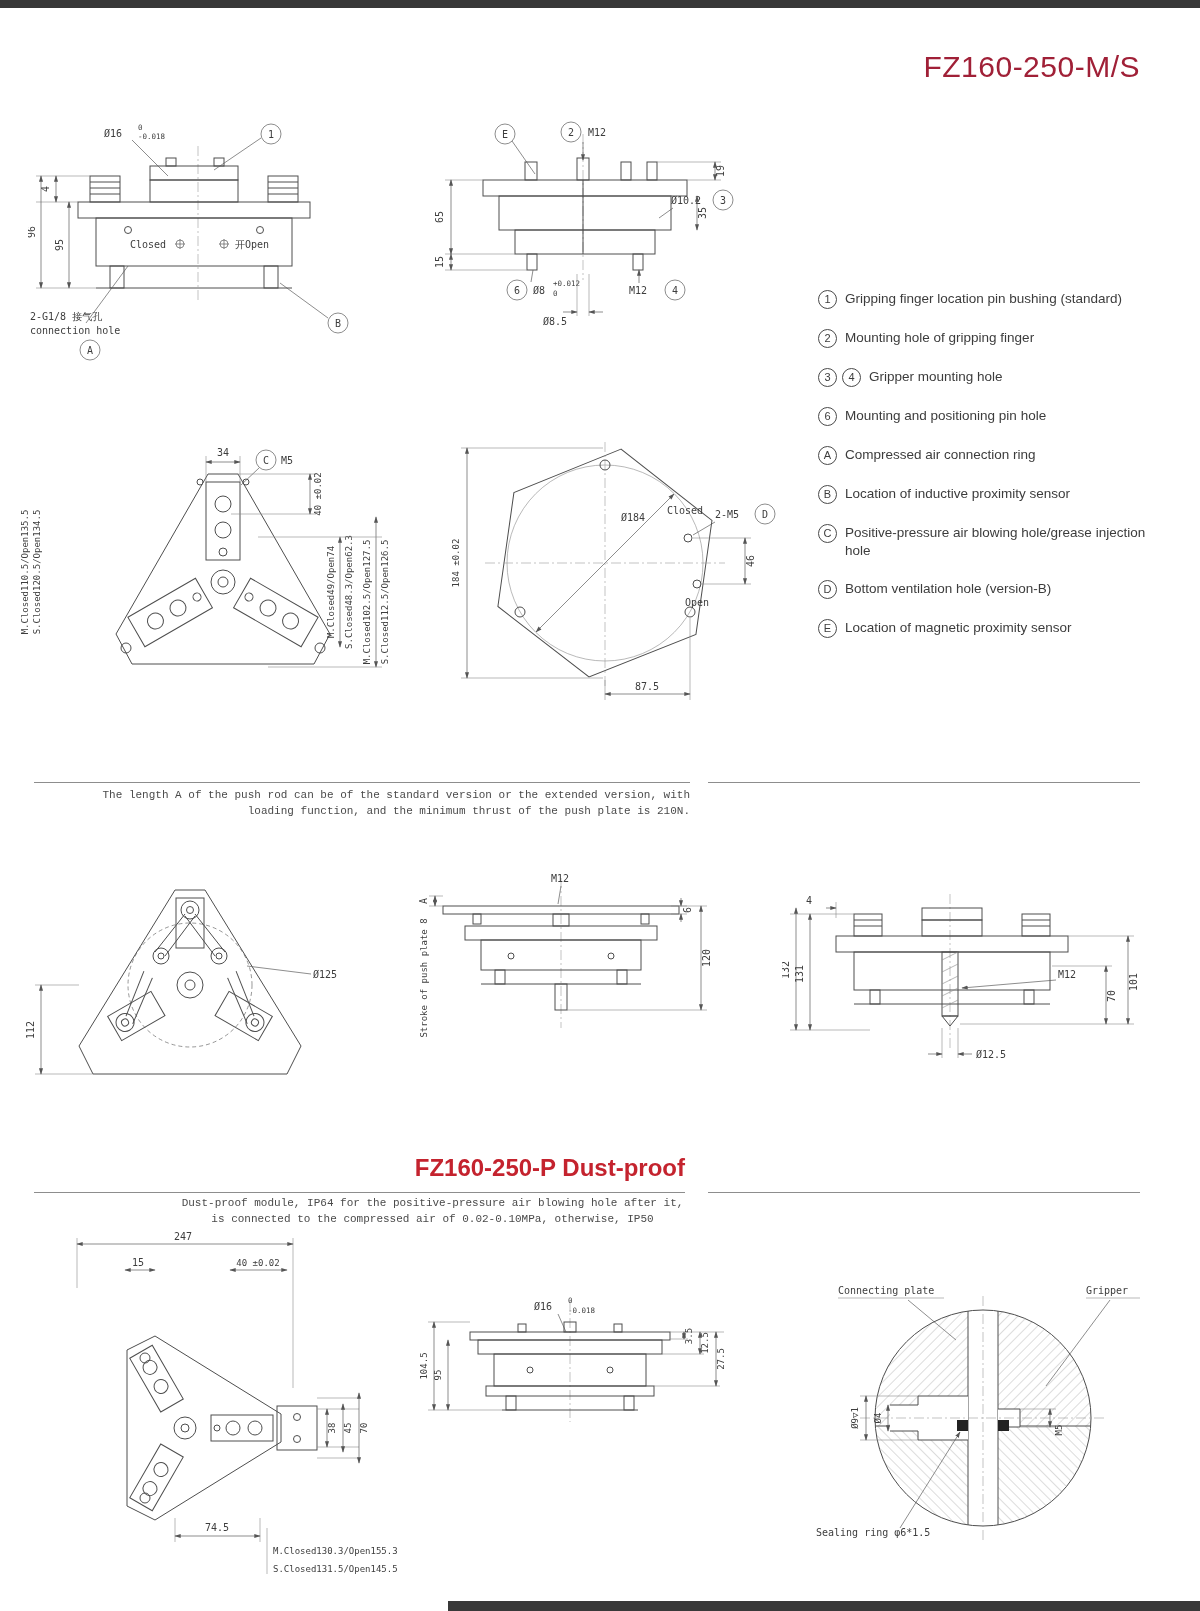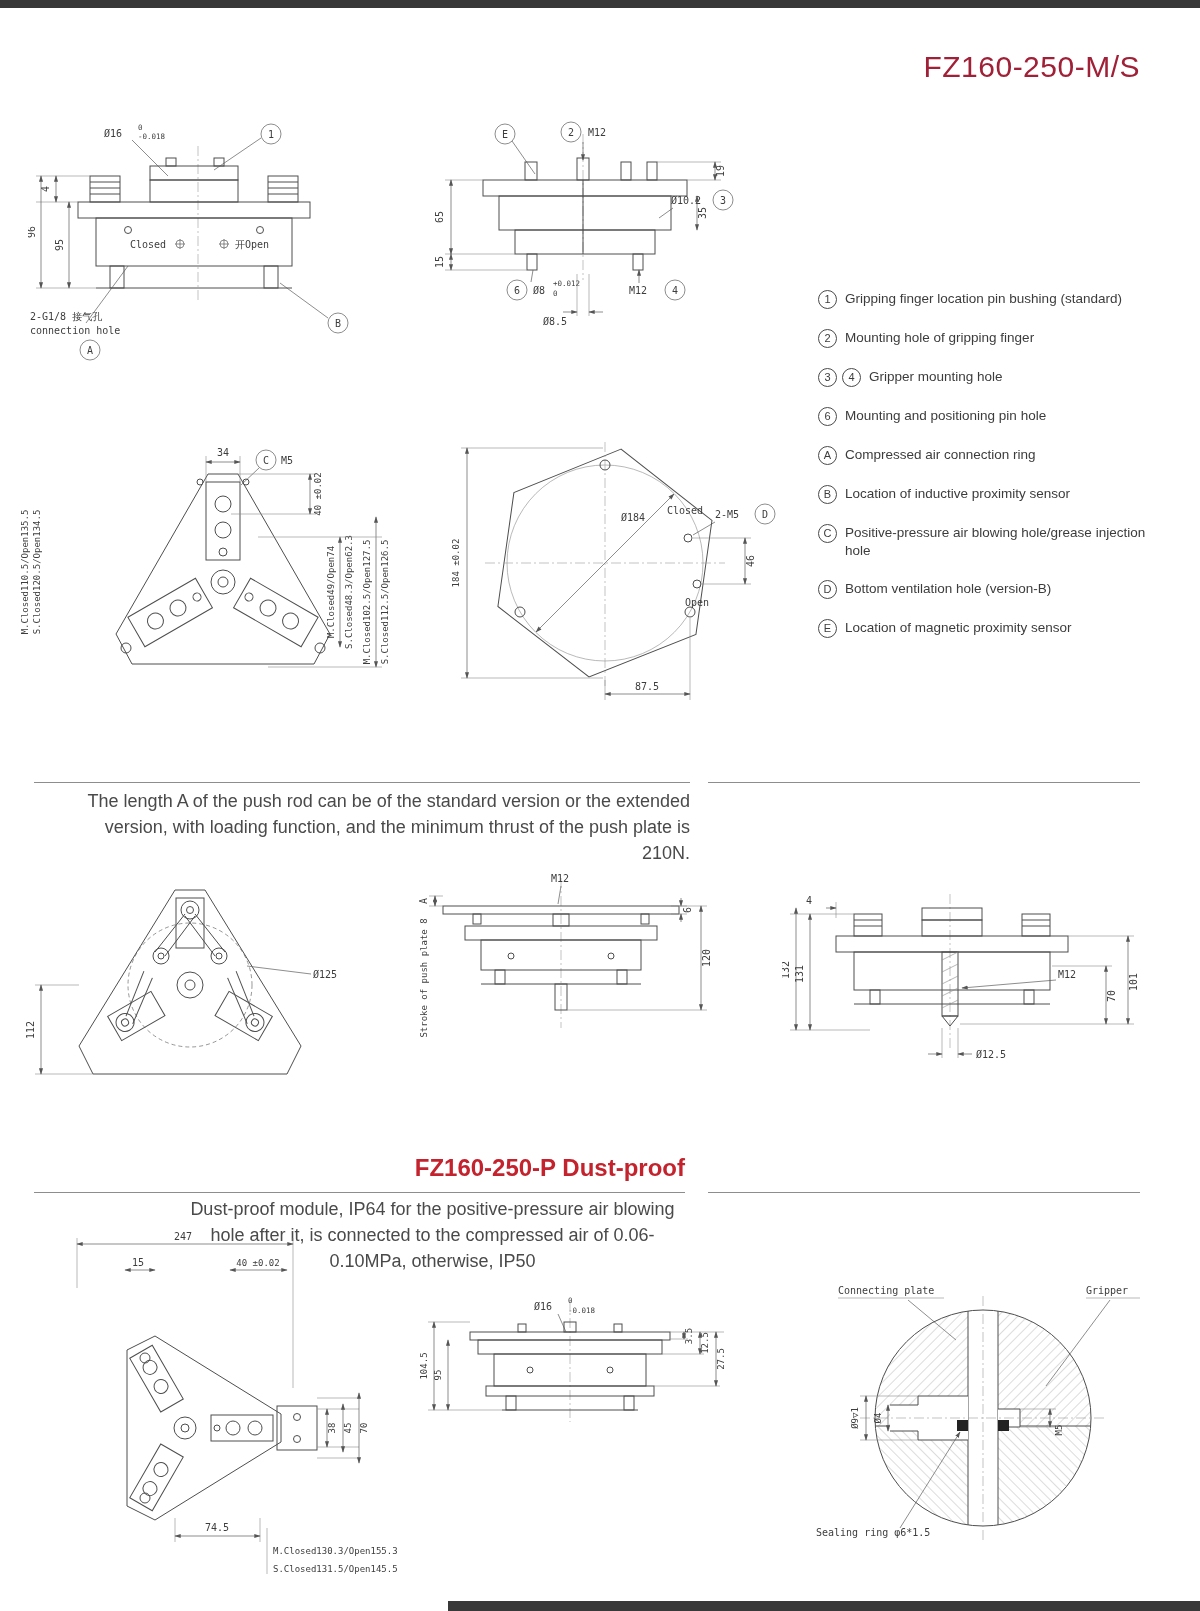--- a/index.html
+++ b/index.html
@@ -6,21 +6,21 @@
   html,body { background:#ffffff; }
   .page { position:relative; width:1200px; height:1611px; background:#fff;
           font-family:"Liberation Sans", sans-serif; overflow:hidden; }
   .abs { position:absolute; }
   .topbar { left:0; top:0; width:1200px; height:8px; background:#383838; }
   .bottombar { left:448px; top:1601px; width:752px; height:10px; background:#383838; }
   .page-title { left:640px; top:22px; width:500px; text-align:right; font-size:30px;
                 font-weight:normal; color:#a02037; letter-spacing:0.5px;margin-top:28px; }
   .sec-title { font-size:24px; font-weight:bold; color:#c4232e; text-align:right; white-space:nowrap; }
   .rule { height:1px; background:#8d8d8d; }
-  .sec-desc { font-size:18px; color:#4a4a4a; line-height:1.45; }
+  .sec-desc { font-size:11px; color:#4a4a4a; line-height:1.45;font-family:Liberation Mono, monospace; }
   .legend { left:818px; top:290px; width:330px; }
   .legend-item { display:flex; gap:8px; margin-bottom:20px; align-items:flex-start;
                  color:#3c3c3c; font-size:13.5px; line-height:1.32; }
   .badges { display:flex; gap:5px; flex:0 0 auto; }
   .badge { width:19px; height:19px; border:1.4px solid #4a4a4a; border-radius:50%;
            display:flex; align-items:center; justify-content:center; font-size:11px; color:#3c3c3c; }
   svg.draw { position:absolute; }
   svg.draw text { font-family:"DejaVu Sans Mono", monospace; font-size:10px; fill:#3d3d3d; }
   svg.draw text.small { font-size:7.5px; }
   svg.draw text.s9 { font-size:9px; }
@@ -451,21 +451,21 @@
     <text transform="rotate(-90 333 118)" x="333" y="118" text-anchor="middle">70</text>
     <line class="thin" x1="160" y1="150" x2="160" y2="180"></line>
     <line class="thin" x1="176" y1="150" x2="176" y2="180"></line>
     <line class="dim" x1="146" y1="176" x2="160" y2="176" marker-end="url(#arG)"></line>
     <line class="dim" x1="190" y1="176" x2="176" y2="176" marker-end="url(#arG)"></line>
     <text x="194" y="180">Ø12.5</text>
   </svg>
 
   <div class="abs sec-title" style="left:30px;top:1154px;width:655px">FZ160-250-P Dust-proof</div>
   <div class="abs rule" style="left:34px;top:1192px;width:651px"></div>
-  <div class="abs sec-desc" style="left:180px;top:1196px;width:505px;text-align:center">Dust-proof module, IP64 for the positive-pressure air blowing hole after it, is connected to the compressed air of 0.06-0.10MPa, otherwise, IP50</div>
+  <div class="abs sec-desc" style="left:180px;top:1196px;width:505px;text-align:center">Dust-proof module, IP64 for the positive-pressure air blowing hole after it, is connected to the compressed air of 0.02-0.10MPa, otherwise, IP50</div>
   <div class="abs rule" style="left:708px;top:1192px;width:432px"></div>
 
   <svg class="draw" style="left:25px;top:1228px" width="420" height="382" viewBox="0 0 420 382">
     <defs>
         <marker id="arH" viewBox="0 0 10 10" refX="9" refY="5" markerWidth="9" markerHeight="9" orient="auto-start-reverse">
           <path d="M0,1.8 L10,5 L0,8.2 z" fill="#555"></path>
         </marker>
       </defs>
     <line class="thin" x1="52" y1="60" x2="52" y2="10"></line>
     <line class="thin" x1="268" y1="160" x2="268" y2="10"></line>

